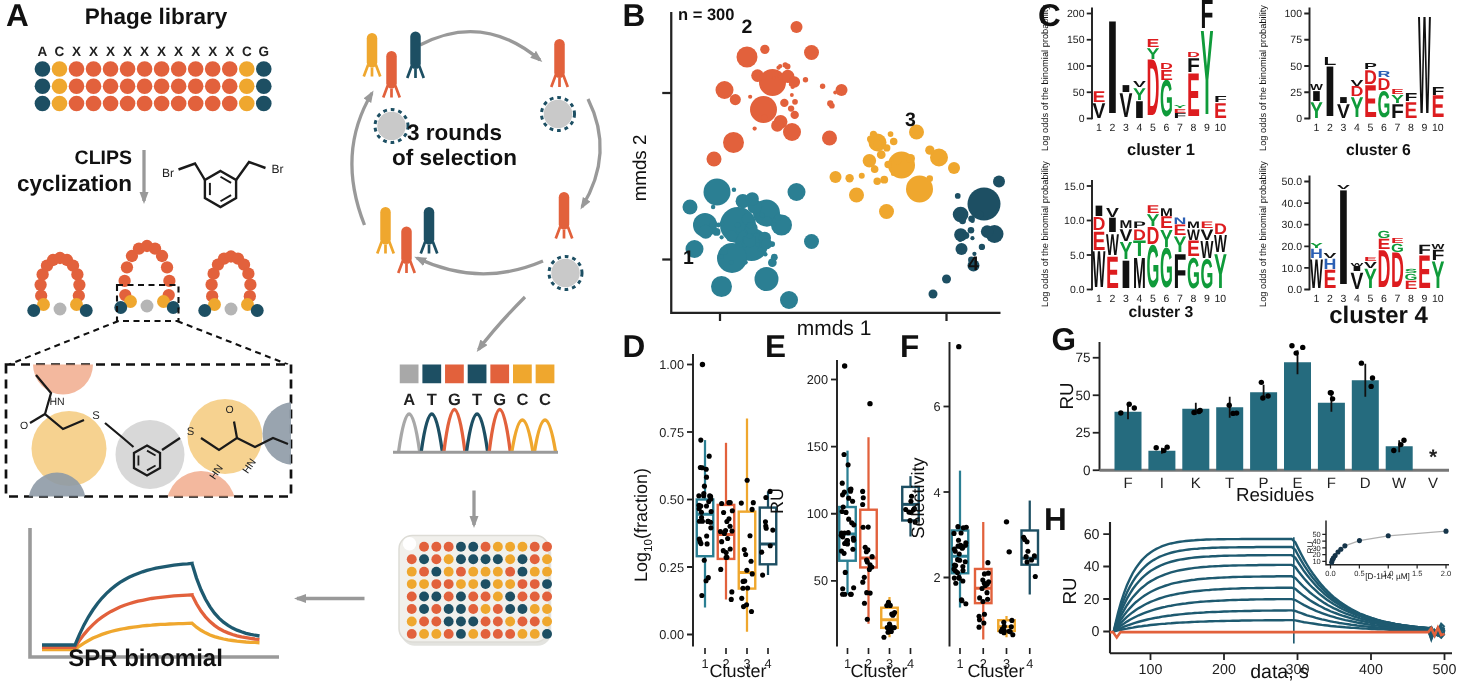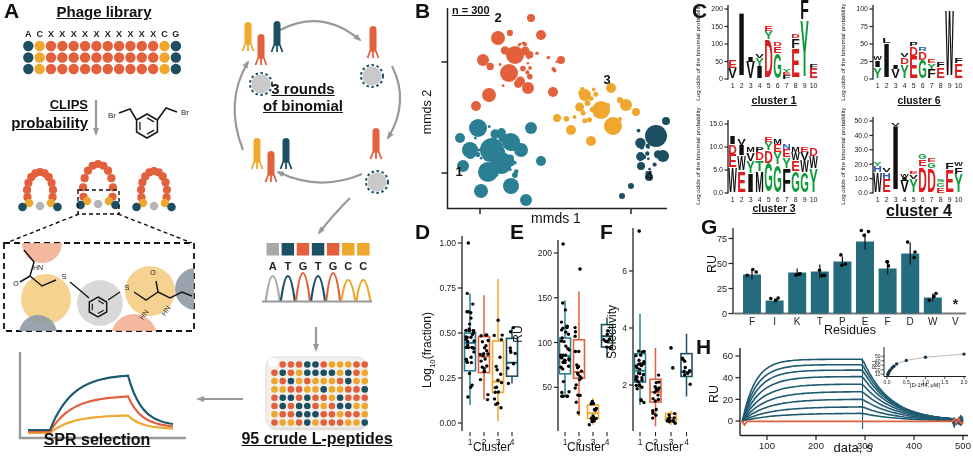--- a/index.html
+++ b/index.html
@@ -1,21 +1,21 @@
 <!DOCTYPE html>
 <html><head>
 <meta charset="utf-8">
 <style>
   html,body{margin:0;padding:0;background:#fff;}
   .fig{position:relative;width:973px;height:459px;background:#fff;overflow:hidden;
        font-family:"Liberation Sans",sans-serif;}
   .lbl{position:absolute;color:#111;white-space:nowrap;line-height:1.04;
        font-family:"Liberation Sans",sans-serif;}
   .pl{font-size:21px;font-weight:bold;}
-  .b{font-weight:bold;text-decoration:underline;}
+  .b{font-weight:bold;}
   .ctr{transform:translateX(-50%);}
   .r{transform:translateX(-100%);}
   .rot{transform:translate(-50%,-50%) rotate(-90deg);}
   sub.s10{font-size:65%;}
   svg{position:absolute;left:0;top:0;}
 </style>
 </head>
 <body>
 
 <div class="fig">
@@ -1216,25 +1216,24 @@
   <span class="lbl pl" style="left:415px;top:0px">B</span>
   <span class="lbl pl" style="left:692px;top:0px">C</span>
   <span class="lbl pl" style="left:415px;top:221px">D</span>
   <span class="lbl pl" style="left:510px;top:221px">E</span>
   <span class="lbl pl" style="left:600px;top:221px">F</span>
   <span class="lbl pl" style="left:701px;top:216px">G</span>
   <span class="lbl pl" style="left:696px;top:336px">H</span>
 
   <span class="lbl ctr b" style="left:104px;top:4px;font-size:15px">Phage library</span>
   <span class="lbl r b" style="left:88px;top:98px;font-size:13px">CLIPS</span>
-  <span class="lbl r b" style="left:88px;top:115px;font-size:15px">probability</span>
+  <span class="lbl r b" style="left:88px;top:115px;font-size:15px">cyclization</span>
   <span class="lbl ctr b" style="left:303px;top:81px;font-size:15px">3 rounds</span>
-  <span class="lbl ctr b" style="left:303px;top:98px;font-size:15px">of binomial</span>
-  <span class="lbl ctr b" style="left:317px;top:431px;font-size:16px">95 crude L-peptides</span>
-  <span class="lbl ctr b" style="left:97px;top:432px;font-size:16px">SPR selection</span>
+  <span class="lbl ctr b" style="left:303px;top:98px;font-size:15px">of selection</span>
+  <span class="lbl ctr b" style="left:97px;top:432px;font-size:16px">SPR binomial</span>
 
   <span class="lbl b" style="left:452px;top:5px;font-size:11px">n = 300</span>
   <span class="lbl ctr" style="left:556px;top:211px;font-size:14px">mmds 1</span>
   <span class="lbl rot" style="left:427px;top:112px;font-size:12.5px">mmds 2</span>
 
   <span class="lbl rot" style="left:698px;top:52px;font-size:6.2px">Log odds of the binomial probability</span>
   <span class="lbl rot" style="left:843px;top:52px;font-size:6.2px">Log odds of the binomial probability</span>
   <span class="lbl rot" style="left:698px;top:156px;font-size:6.2px">Log odds of the binomial probability</span>
   <span class="lbl rot" style="left:843px;top:156px;font-size:6.2px">Log odds of the binomial probability</span>
   <span class="lbl ctr b" style="left:774px;top:95px;font-size:11px">cluster 1</span>

